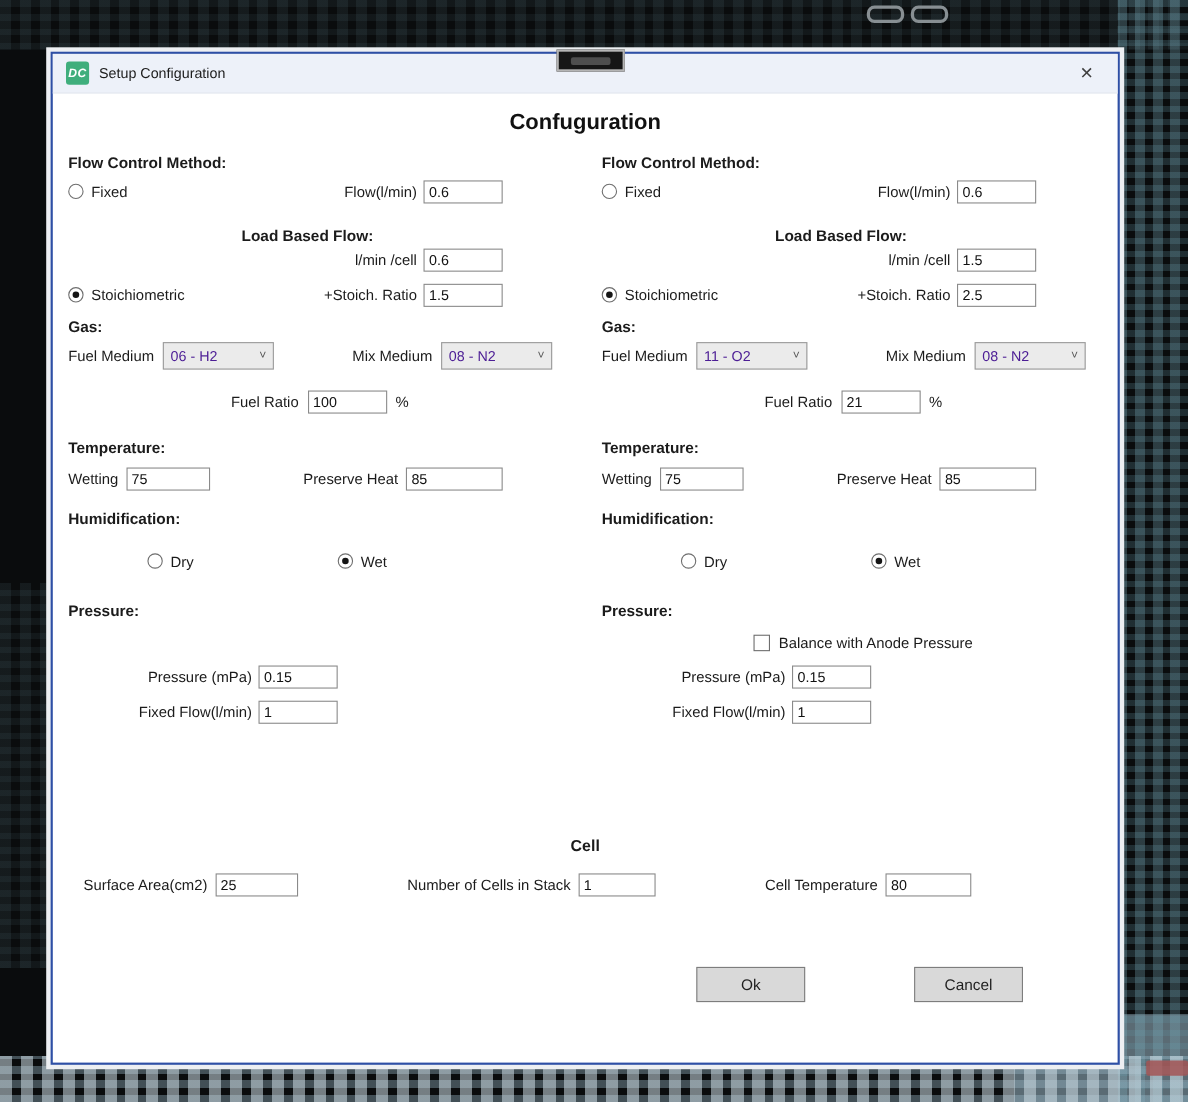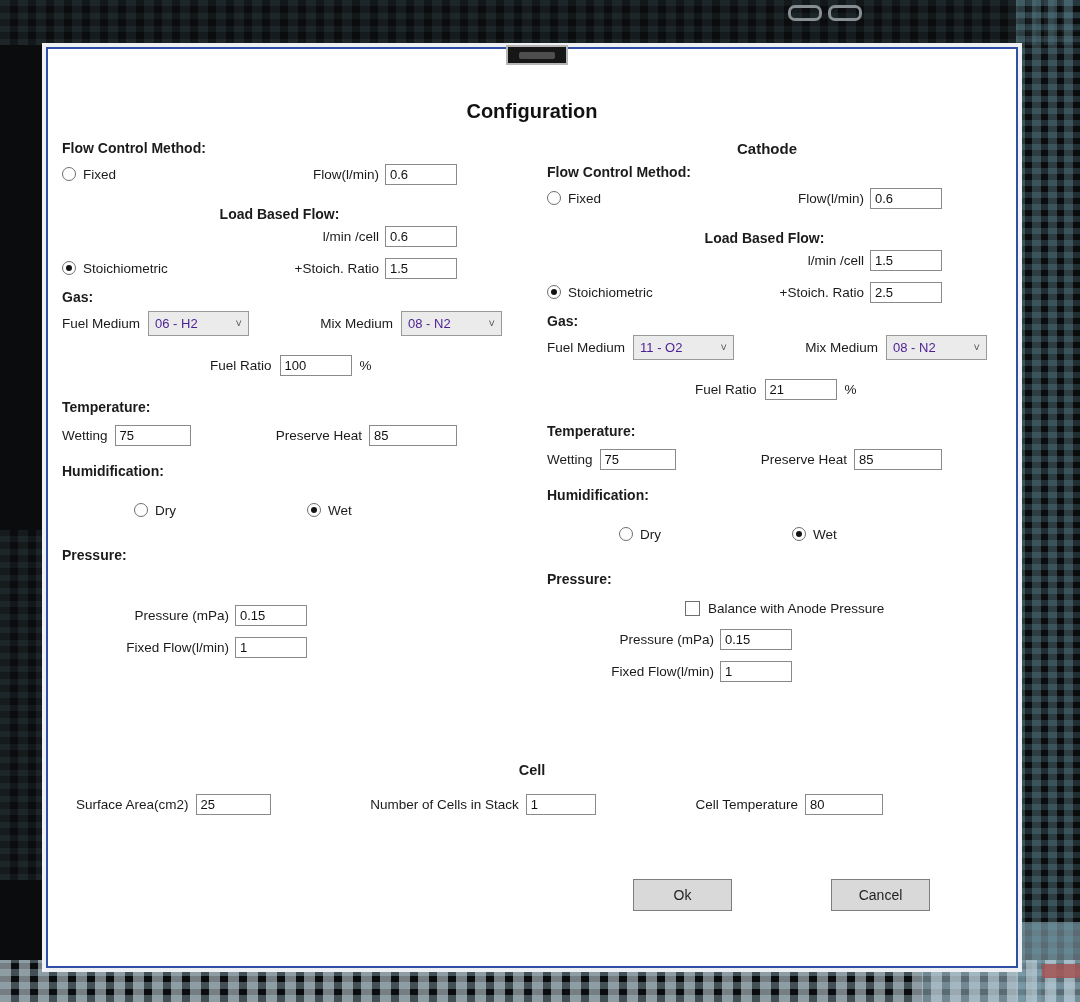--- a/index.html
+++ b/index.html
@@ -137,22 +137,27 @@
 <div class="bg bg-red"></div>
 <div class="glyph-pill" style="left:788px;top:5px;"></div>
 <div class="glyph-pill" style="left:828px;top:5px;"></div>
 
 <div class="dark-tab">
   <div class="bar"></div>
 </div>
 
 <div class="dialog">
 
-
-  <div class="heading">Configuration</div>
+  <div class="titlebar">
+    <div class="app-icon">DC</div>
+    <div class="win-title">Setup Configuration</div>
+    <div class="close-btn">×</div>
+  </div>
+
+  <div class="heading">Confuguration</div>
 
   <div class="panel anode">
 
     <div class="sec flowctl">Flow Control Method:</div>
 
     <div class="row fixed-row">
       <span class="opt">
         <span class="radio"></span>
         <span>Fixed</span>
       </span>
@@ -232,21 +237,20 @@
       <input class="txt w72" type="text" value="0.15" style="">
     </div>
 
     <div class="row press-row2">
       <span class="rlabel">Fixed Flow(l/min)</span>
       <input class="txt w72" type="text" value="1" style="">
     </div>
   </div>
 
   <div class="panel cathode">
-    <div class="p-title">Cathode</div>
 
     <div class="sec flowctl">Flow Control Method:</div>
 
     <div class="row fixed-row">
       <span class="opt">
         <span class="radio"></span>
         <span>Fixed</span>
       </span>
       <span class="rlabel">Flow(l/min)</span>
       <input class="txt w72" type="text" value="0.6" style="">

